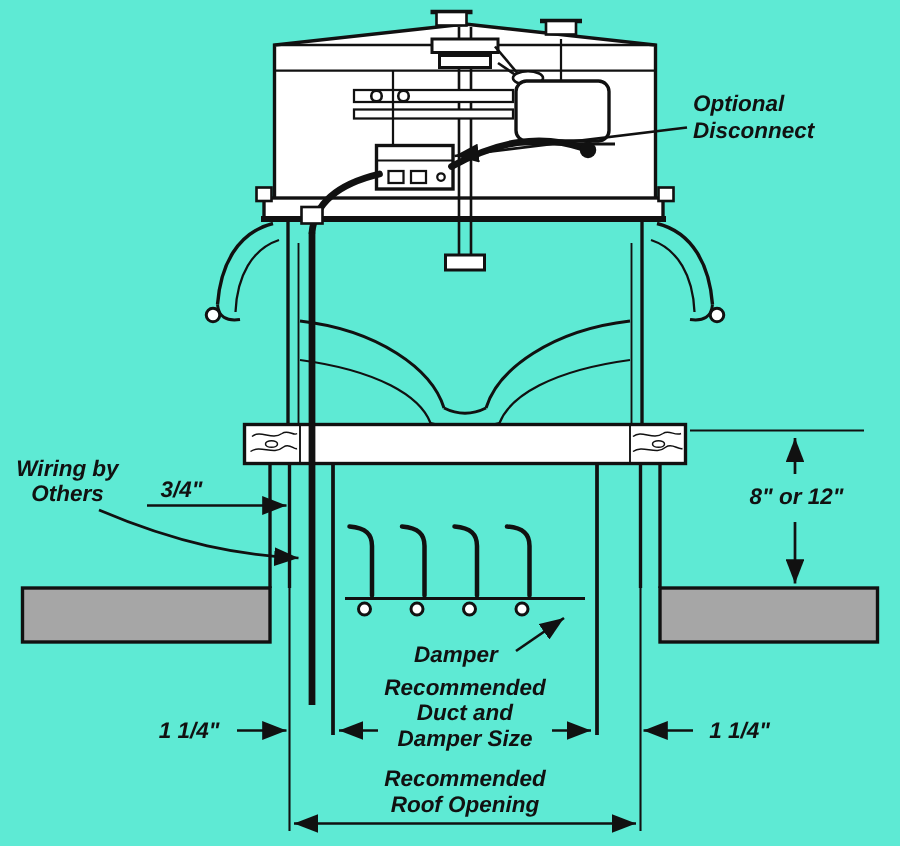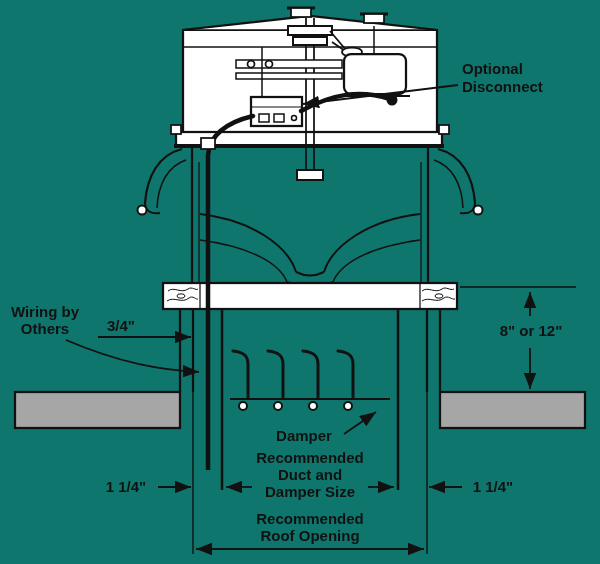--- a/index.html
+++ b/index.html
@@ -1,17 +1,17 @@
 <!DOCTYPE html>
 <html><head>
 <meta charset="utf-8">
 <style>
   html,body{margin:0;padding:0;background:#fff;}
-  .stage{position:relative;width:600px;height:564px;background:#0f766e;overflow:hidden;
-         font-family:"Liberation Sans",sans-serif;}
+  .stage{position:relative;width:600px;height:564px;background:#5eead4;overflow:hidden;
+         font-family:"Liberation Sans",sans-serif;font-style:italic;}
   svg{display:block;}
   .ln{stroke:#111;fill:none;}
   .fw{stroke:#111;fill:#fff;}
   .lbl{font-family:"Liberation Sans",sans-serif;font-weight:bold;font-size:15px;fill:#111;}
   .dim{stroke:#111;fill:none;stroke-width:1.8;}
   .thin{stroke:#111;fill:none;stroke-width:1.4;}
 </style>
 </head>
 <body>
 

